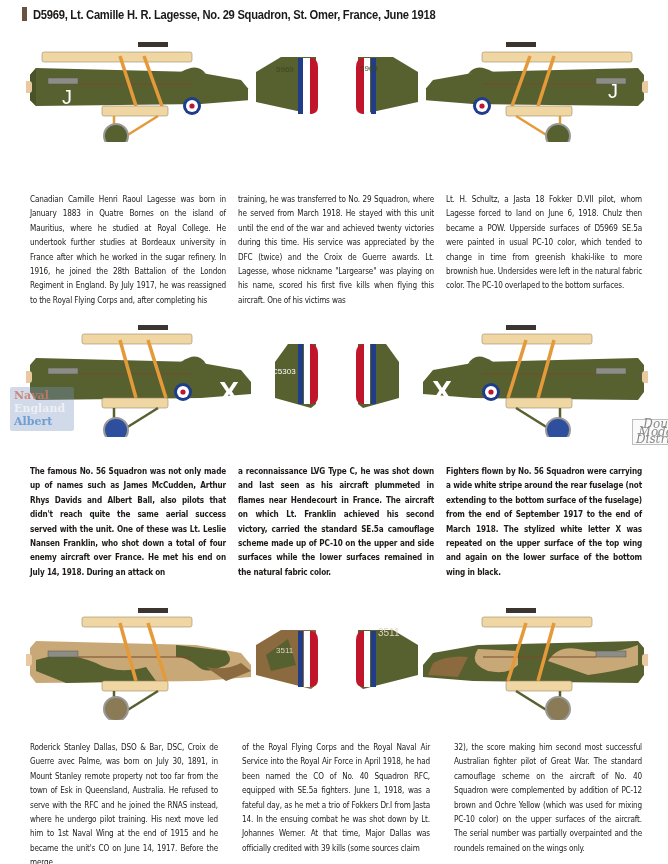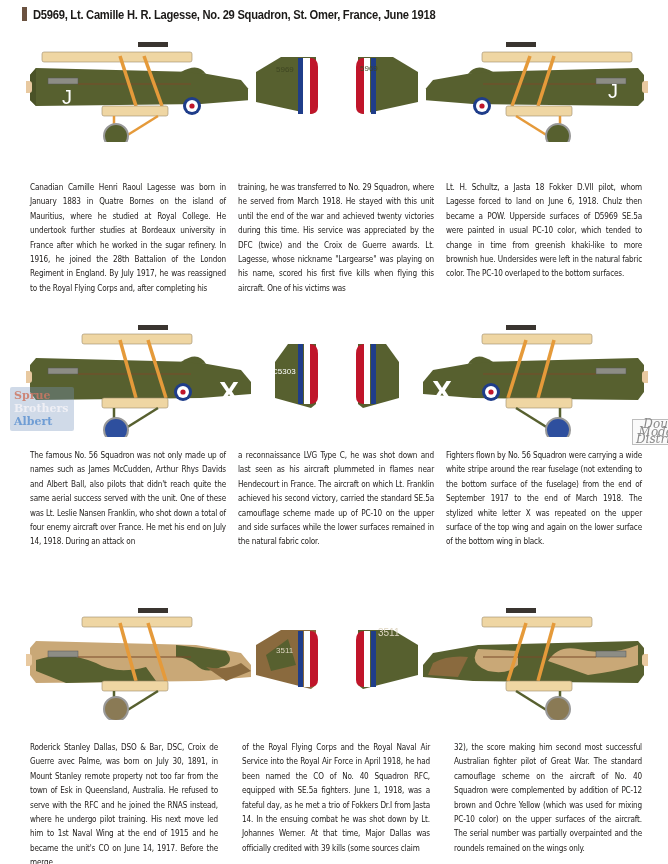--- a/index.html
+++ b/index.html
@@ -89,21 +89,21 @@
       <line x1="118" y1="24" x2="136" y2="74" stroke="#e59a3a" stroke-width="3.5"></line>
       <rect x="76" y="74" width="66" height="10" rx="2" fill="#efd6a3" stroke="#9a8a6a" stroke-width="0.6"></rect>
       <line x1="88" y1="84" x2="88" y2="102" stroke="#e59a3a" stroke-width="2.5"></line>
       <line x1="132" y1="84" x2="100" y2="104" stroke="#e59a3a" stroke-width="2.5"></line>
       <circle cx="90" cy="104" r="12" fill="#57602f" stroke="#999" stroke-width="2"></circle>
     </svg>
     <div style="position:absolute; left:260px; top:48px; color:#fff; font-size:20px; font-family:'Liberation Sans',sans-serif;">J</div>
     <div style="position:absolute; left:12px; top:32px; color:#3f4622; font-size:8px; font-family:'Liberation Sans',sans-serif;">5969</div>
   </div>
 
-  <div class="cols" style="top:180px;">
+  <div class="cols" style="top:192px;">
     <p class="col">Canadian Camille Henri Raoul Lagesse was born in January 1883 in Quatre Bornes on the island of Mauritius, where he studied at Royal College. He undertook further studies at Bordeaux university in France after which he worked in the sugar refinery. In 1916, he joined the 28th Battalion of the London Regiment in England. By July 1917, he was reassigned to the Royal Flying Corps and, after completing his</p>
     <p class="col">training, he was transferred to No. 29 Squadron, where he served from March 1918. He stayed with this unit until the end of the war and achieved twenty victories during this time. His service was appreciated by the DFC (twice) and the Croix de Guerre awards. Lt. Lagesse, whose nickname "Largearse" was playing on his name, scored his first five kills when flying this aircraft. One of his victims was</p>
     <p class="col">Lt. H. Schultz, a Jasta 18 Fokker D.VII pilot, whom Lagesse forced to land on June 6, 1918. Chulz then became a POW. Upperside surfaces of D5969 SE.5a were painted in usual PC-10 color, which tended to change in time from greenish khaki-like to more brownish hue. Undersides were left in the natural fabric color. The PC-10 overlaped to the bottom surfaces.</p>
   </div>
 </div>
 
 <div class="section sec2">
 
   <div class="plane" style="left:26px; top:24px;">
     <svg width="300" height="115" viewBox="0 0 300 115">
@@ -126,22 +126,22 @@
       <circle cx="157" cy="70" r="2.6" fill="#c0152a"></circle>
       <line x1="94" y1="18" x2="110" y2="76" stroke="#e59a3a" stroke-width="3.5"></line>
       <line x1="122" y1="18" x2="140" y2="76" stroke="#e59a3a" stroke-width="3.5"></line>
       <rect x="76" y="76" width="66" height="10" rx="2" fill="#efd6a3" stroke="#9a8a6a" stroke-width="0.6"></rect>
       <line x1="88" y1="86" x2="88" y2="104" stroke="#57602f" stroke-width="2.5"></line>
       <line x1="132" y1="86" x2="100" y2="106" stroke="#57602f" stroke-width="2.5"></line>
       <circle cx="90" cy="108" r="12" fill="#2e4f9e" stroke="#999" stroke-width="2"></circle>
     </svg>
   </div>
   <div class="wm-sbm">
-    <span class="wm-l1">Sprue</span>
-    <span class="wm-l2">Brothers</span>
+    <span class="wm-l1">Naval</span>
+    <span class="wm-l2">England</span>
     <span class="wm-l3">Albert</span>
   </div>
 
   <div class="plane" style="left:348px; top:24px;">
     <svg width="300" height="115" viewBox="0 0 300 115" style="transform:scaleX(-1)">
       <rect x="56" y="12" width="110" height="10" rx="2" fill="#efd6a3" stroke="#9a8a6a" stroke-width="0.6"></rect>
       <rect x="112" y="3" width="30" height="5" fill="#3a3530"></rect>
       <path d="M4,43 L10,36 L170,40 L215,48 L225,60 L225,72 L175,76 L10,78 L4,70 Z" fill="#57602f"></path>
       <rect x="-4" y="49" width="10" height="12" rx="3" fill="#e8c9a0"></rect>
       <rect x="22" y="46" width="30" height="6" fill="#8d8d85" stroke="#555" stroke-width="0.5"></rect>
@@ -164,21 +164,21 @@
     </svg>
     <div style="position:absolute; left:42px; top:20px; color:#fff; font-size:8px; font-family:'Liberation Sans',sans-serif;">C5303</div>
     <div style="position:absolute; left:84px; top:52px; color:#fff; font-size:30px; font-weight:bold; font-family:'Liberation Sans',sans-serif;">X</div>
   </div>
   <div class="wm-dmd">
     <div>Douglas</div>
     <div>Models &amp;</div>
     <div>Distributors</div>
   </div>
 
-  <div class="cols" style="top:150px;">
+  <div class="cols" style="top:166px;font-weight:bold;">
     <p class="col">The famous No. 56 Squadron was not only made up of names such as James McCudden, Arthur Rhys Davids and Albert Ball, also pilots that didn't reach quite the same aerial success served with the unit. One of these was Lt. Leslie Nansen Franklin, who shot down a total of four enemy aircraft over France. He met his end on July 14, 1918. During an attack on</p>
     <p class="col">a reconnaissance LVG Type C, he was shot down and last seen as his aircraft plummeted in flames near Hendecourt in France. The aircraft on which Lt. Franklin achieved his second victory, carried the standard SE.5a camouflage scheme made up of PC-10 on the upper and side surfaces while the lower surfaces remained in the natural fabric color.</p>
     <p class="col">Fighters flown by No. 56 Squadron were carrying a wide white stripe around the rear fuselage (not extending to the bottom surface of the fuselage) from the end of September 1917 to the end of March 1918. The stylized white letter X was repeated on the upper surface of the top wing and again on the lower surface of the bottom wing in black.</p>
   </div>
 </div>
 
 <div class="section sec3">
 
   <div class="plane" style="left:26px; top:30px;">
     <svg width="300" height="115" viewBox="0 0 300 115">

